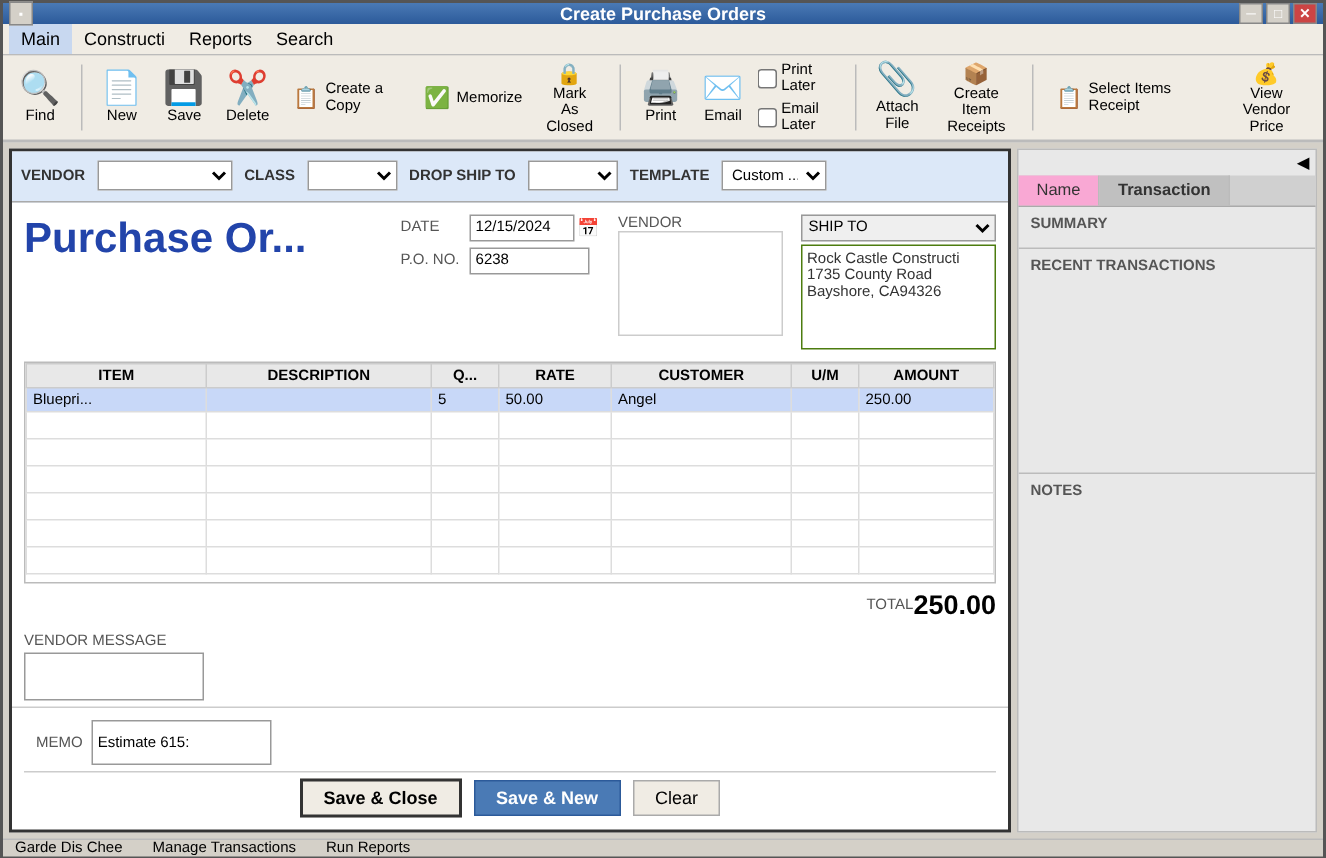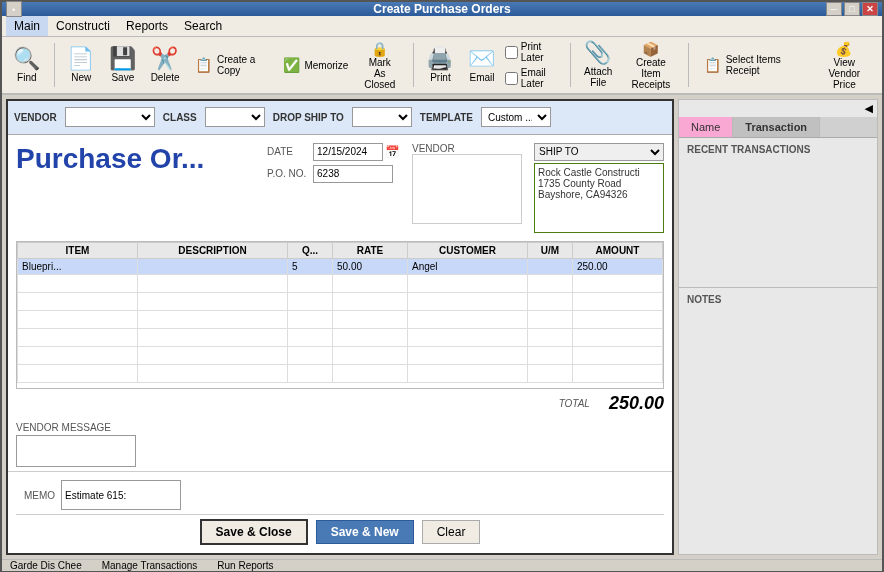--- a/index.html
+++ b/index.html
@@ -607,21 +607,21 @@
                   <td style="border: 1px solid rgb(221, 221, 221); padding: 2px 4px; height: 18px; font-size: 10px;"></td>
                   <td style="border: 1px solid rgb(221, 221, 221); padding: 2px 4px; height: 18px; font-size: 10px;"></td>
                   <td style="border: 1px solid rgb(221, 221, 221); padding: 2px 4px; height: 18px; font-size: 10px;"></td>
                   <td style="border: 1px solid rgb(221, 221, 221); padding: 2px 4px; height: 18px; font-size: 10px;"></td>
                 </tr>
               </tbody>
           </table>
         </div>
       </div>
 
-      <div class="total-area" style="padding:4px 8px; display:flex; align-items:center; gap:19px;font-style:italic;">
+      <div class="total-area" style="padding:4px 8px; display:flex; align-items:center; gap:0;">
         <span class="total-label">TOTAL</span>
         <span class="total-value">250.00</span>
       </div>
 
       <div class="vendor-msg-area">
         <span class="vendor-msg-label">VENDOR MESSAGE</span>
         <textarea class="vendor-msg-input" style="width: 120px; height: 32px; font-size: 10px; resize: none; border: 1px solid rgb(153, 153, 153);"></textarea>
       </div>
 
       <div style="border-top:1px solid #ccc; padding:4px 8px;">
@@ -641,20 +641,23 @@
     <div class="right-panel" style="width:200px; margin:4px 4px 4px 0; background:#e8e8e8; display:flex; flex-direction:column; border:1px solid #bbb;">
 
       <div style="text-align:right; padding:2px 4px; cursor:pointer;">◀</div>
 
       <div class="right-panel-header" style="display:flex; background:#d0d0d0; border-bottom:1px solid #aaa;">
         <div class="right-tab" style="padding:4px 12px; font-size:11px; cursor:pointer; border-right:1px solid #bbb;">Name</div>
         <div class="right-tab active" style="padding:4px 12px; font-size:11px; cursor:pointer; background:#c0c0c0; font-weight:bold;">Transaction</div>
       </div>
 
       <div style="flex:1; overflow-y:auto;">
+        <div class="right-section" style="border-bottom:1px solid #bbb; padding:6px 8px;">
+          <div class="right-section-label">SUMMARY</div>
+        </div>
         <div class="right-section" style="border-bottom:1px solid #bbb; padding:6px 8px; flex:1; min-height:150px;">
           <div class="right-section-label">RECENT TRANSACTIONS</div>
         </div>
         <div class="right-section" style="padding:6px 8px;">
           <div class="right-section-label">NOTES</div>
         </div>
       </div>
     </div>
 
   </div>

